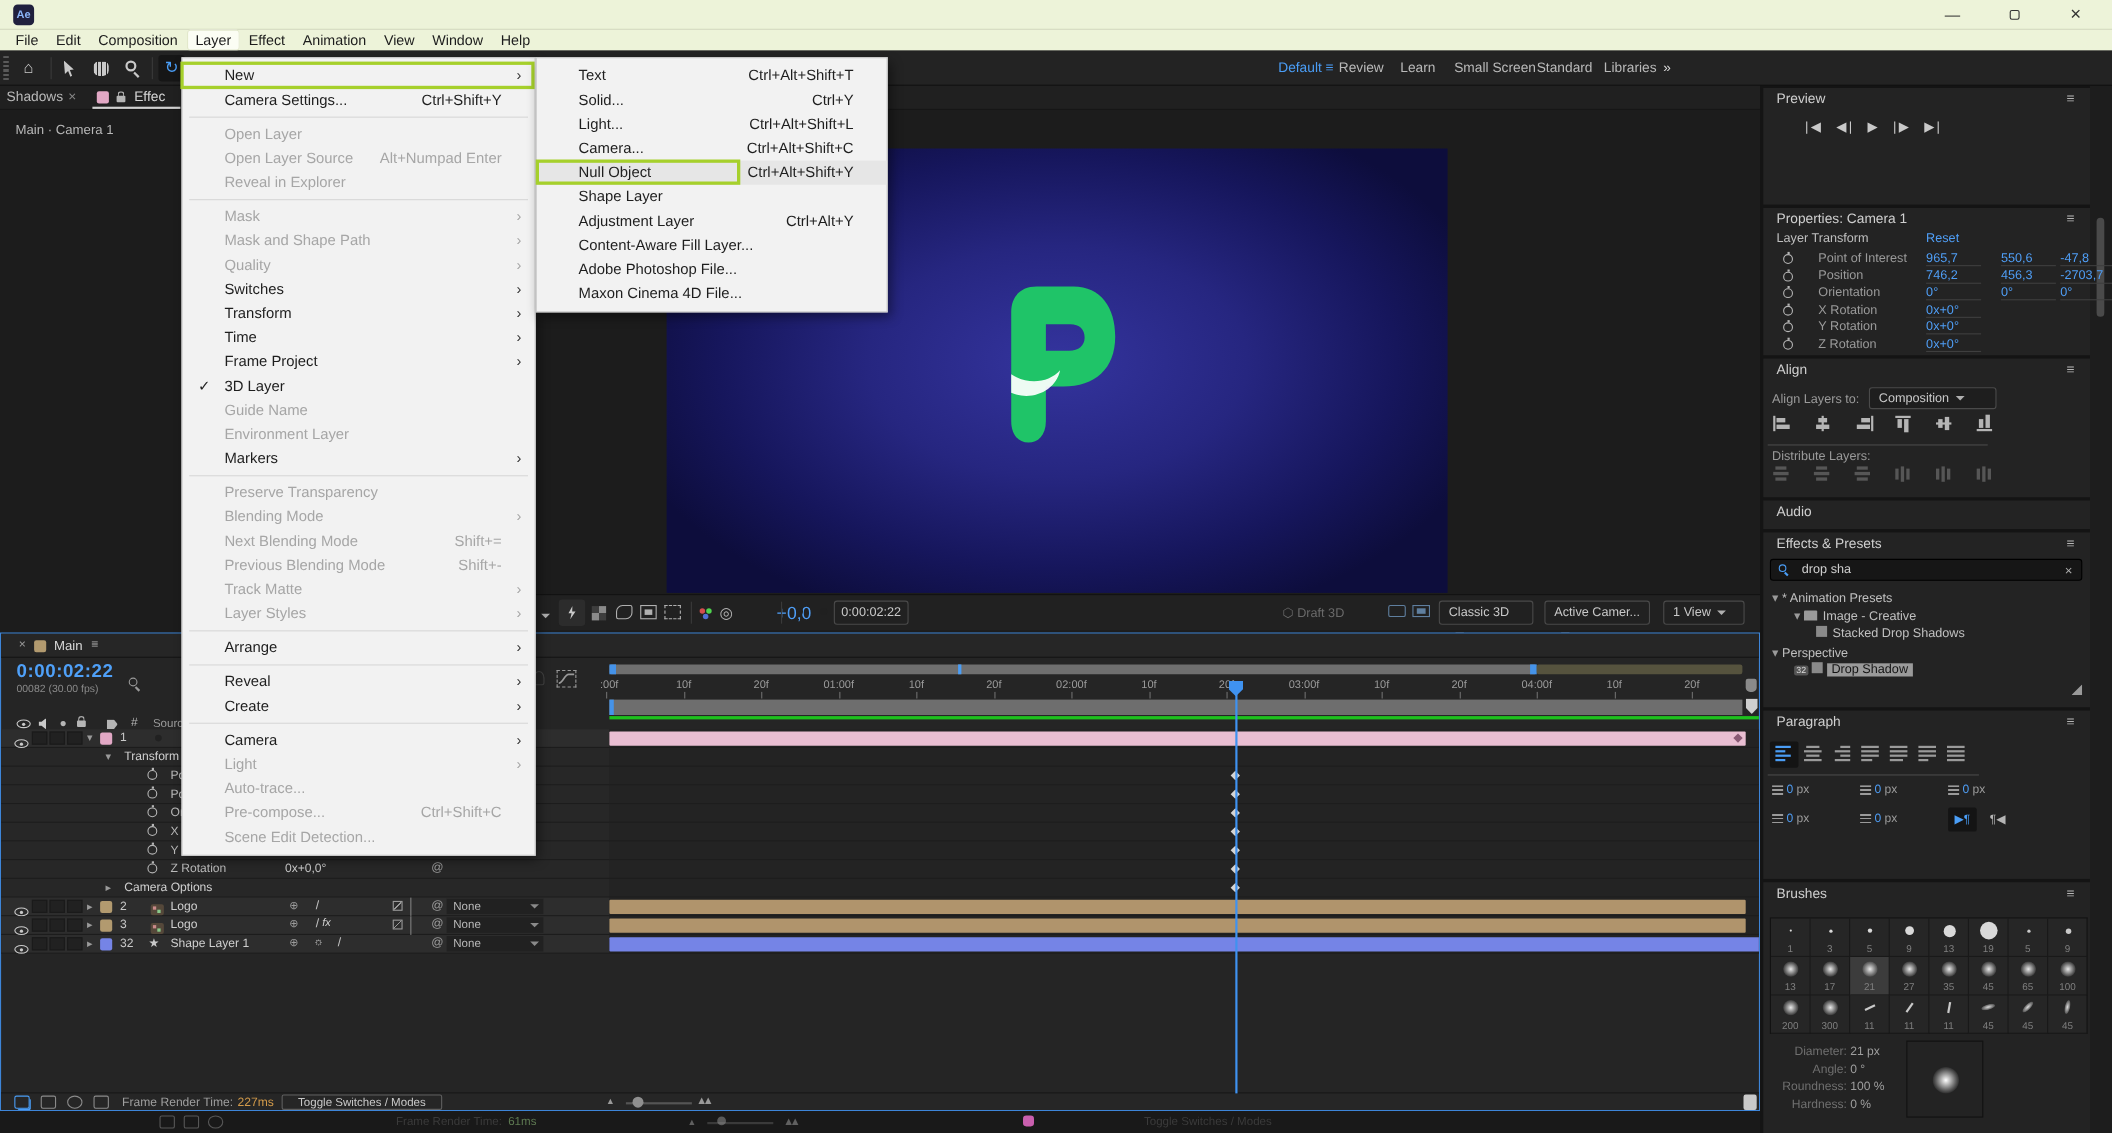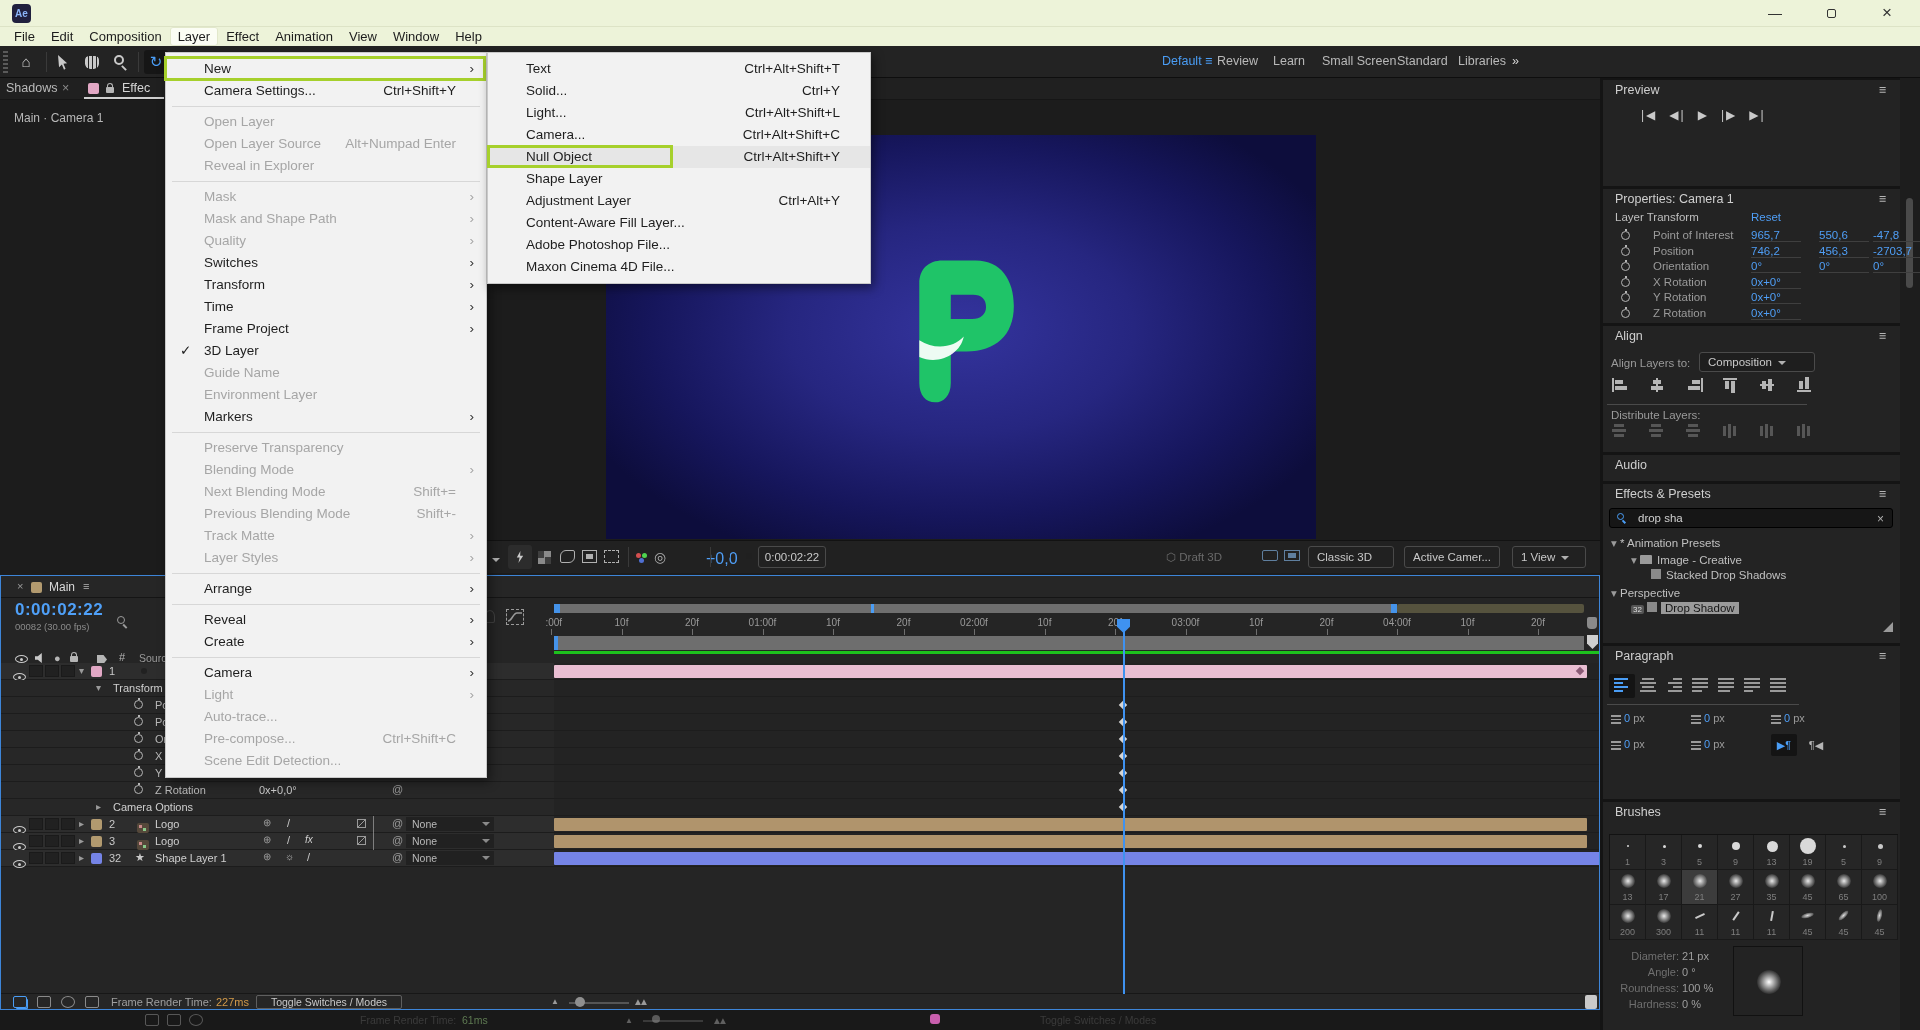--- a/index.html
+++ b/index.html
@@ -690,21 +690,21 @@
           <span class="swcell" style="left: 28px;"></span>
           <span class="swcell" style="left: 44px;"></span>
           <span class="swcell" style="left: 60px;"></span>
           <span class="tlchev" style="left: 78px;">▸</span>
           <span class="swatch" style="left: 90px; background: rgb(178, 154, 111);"></span>
           <span class="rownum" style="left: 108px;">3</span>
           <span style="position: absolute; left: 136px; top: 3px;"><span class="compic"></span></span>
           <span class="rowname" style="left: 154px;">Logo</span>
           <span style="position: absolute; left: 262px; top: 1px; color: rgb(154, 154, 154); font-size: 10px;">⊕</span>
           <span style="position: absolute; left: 286px; top: 1px; color: rgb(201, 201, 201); font-size: 11px;">/</span>
-          <span style="position: absolute; left: 304px; top: 1px; color: rgb(208, 208, 208); font-size: 10px; font-style: italic;">fx</span>
+          <span style="position: absolute; left: 292px; top: 1px; color: rgb(208, 208, 208); font-size: 10px; font-style: italic;">fx</span>
           <span class="cubeic" style="left: 356px;"></span>
           <span style="position: absolute; left: 372px; top: 0px; width: 1px; height: 17px; background: rgb(208, 208, 208); opacity: 0.5;"></span>
           <span class="whip" style="left: 391px;">@</span>
           <span class="nonebox">None<span class="chev"></span></span>
         </div>
         <div class="tl-lane"></div>
       </div>
       <div class="tl-row" style="top: 274px;">
         <div class="tl-left" style="background: rgb(45, 45, 45);">
           <span style="position: absolute; left: 12px; top: 4px;"><span class="eye"></span></span>
@@ -806,21 +806,21 @@
     <div class="msep"></div>
     <div class="mrow"><span class="lbl">Reveal</span><span class="arr">›</span></div>
     <div class="mrow"><span class="lbl">Create</span><span class="arr">›</span></div>
     <div class="msep"></div>
     <div class="mrow"><span class="lbl">Camera</span><span class="arr">›</span></div>
     <div class="mrow dis"><span class="lbl">Light</span><span class="arr">›</span></div>
     <div class="mrow dis"><span class="lbl">Auto-trace...</span></div>
     <div class="mrow dis"><span class="lbl">Pre-compose...</span><span class="sc">Ctrl+Shift+C</span></div>
     <div class="mrow dis"><span class="lbl">Scene Edit Detection...</span></div>
   </div>
-<div class="popup" id="new-submenu" style="left:487px;top:52px;width:384px;">
+<div class="popup" id="new-submenu" style="left:487px;top:52px;width:320px;">
     <div class="mrow"><span class="lbl">Text</span><span class="sc">Ctrl+Alt+Shift+T</span></div>
     <div class="mrow"><span class="lbl">Solid...</span><span class="sc">Ctrl+Y</span></div>
     <div class="mrow"><span class="lbl">Light...</span><span class="sc">Ctrl+Alt+Shift+L</span></div>
     <div class="mrow"><span class="lbl">Camera...</span><span class="sc">Ctrl+Alt+Shift+C</span></div>
     <div class="mrow hov"><span class="lbl">Null Object</span><span class="sc">Ctrl+Alt+Shift+Y</span><div class="greenbox" style="left: -1px; top: -1px; width: 186px; height: 23px;"></div></div>
     <div class="mrow"><span class="lbl">Shape Layer</span></div>
     <div class="mrow"><span class="lbl">Adjustment Layer</span><span class="sc">Ctrl+Alt+Y</span></div>
     <div class="mrow"><span class="lbl">Content-Aware Fill Layer...</span></div>
     <div class="mrow"><span class="lbl">Adobe Photoshop File...</span></div>
     <div class="mrow"><span class="lbl">Maxon Cinema 4D File...</span></div>

